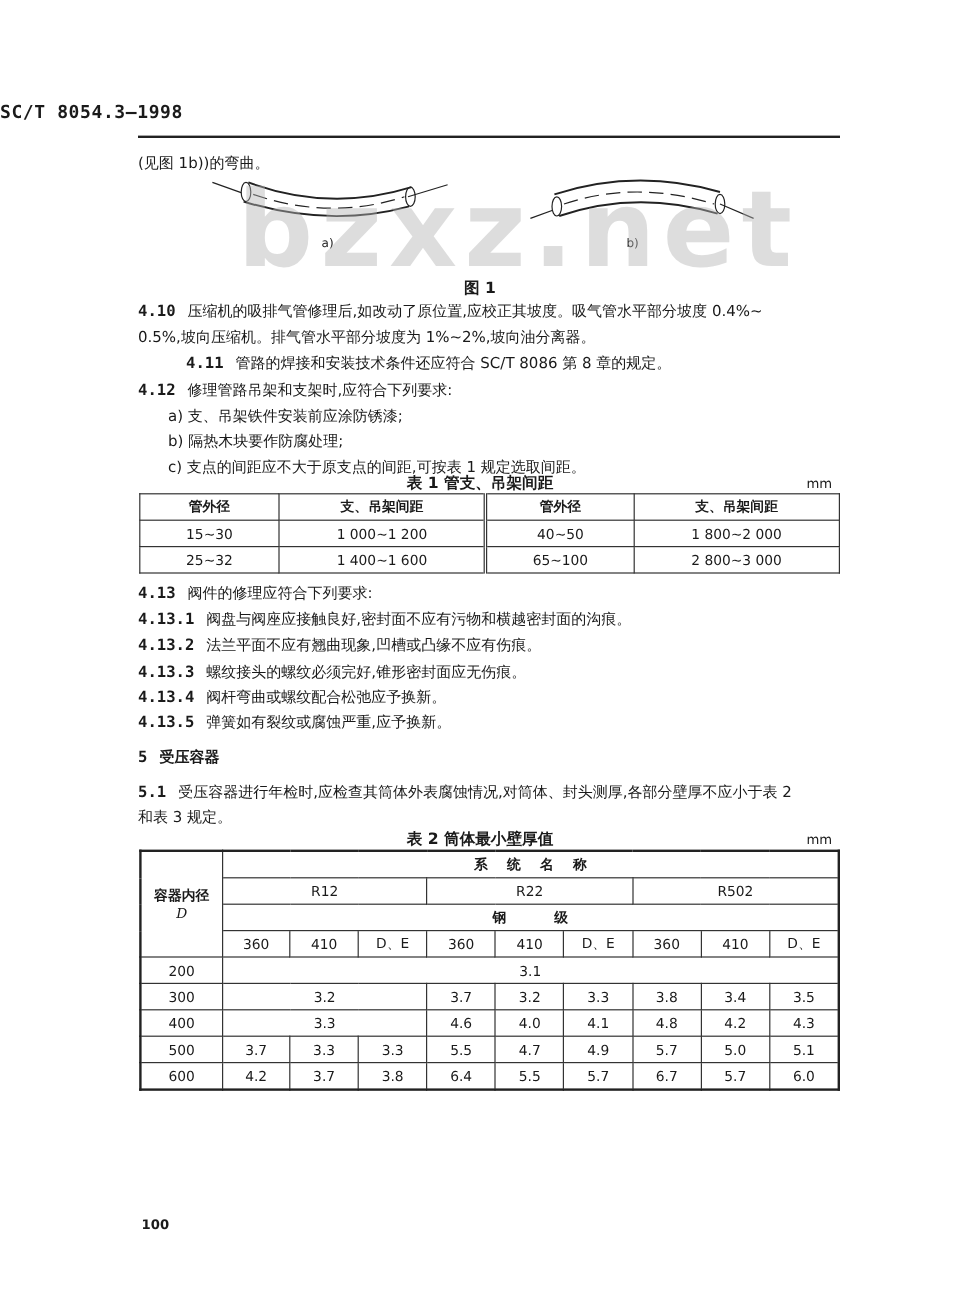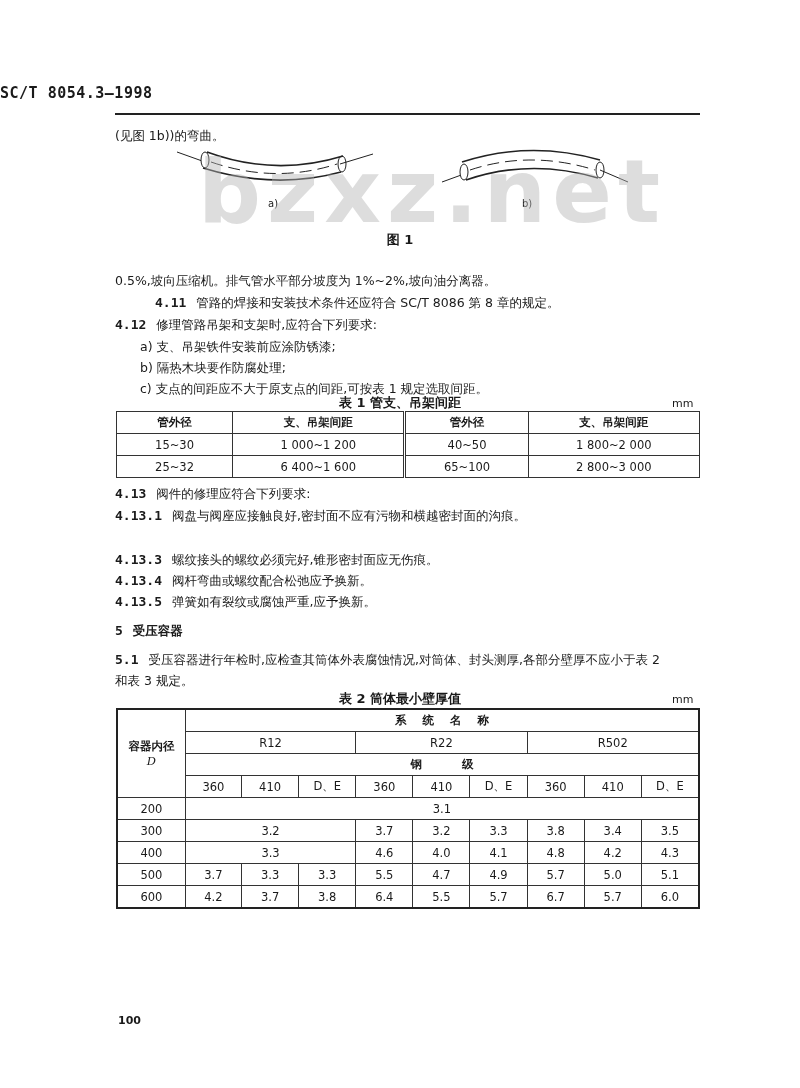--- a/index.html
+++ b/index.html
@@ -60,20 +60,23 @@
     <ellipse cx="24" cy="30" rx="4" ry="8" stroke="#222" fill="#fff"></ellipse>
     <ellipse cx="160" cy="28" rx="4" ry="8" stroke="#222" fill="none"></ellipse>
     <path d="M30,28 Q90,8 155,28" stroke="#222" stroke-width="1" stroke-dasharray="12,6" fill="none"></path>
   </svg>
   <div class="figlabel" style="left:522px; top:198px;">b)</div>
 
   <div class="watermark">bzxz.net</div>
 
   <div class="caption" style="top:231px;">图 1</div>
 
+  <div class="txt" style="left:115px; top:251px;">
+    <span class="num">4.10</span><span>压缩机的吸排气管修理后,如改动了原位置,应校正其坡度。吸气管水平部分坡度 0.4%~</span>
+  </div>
   <div class="txt" style="left:115px; top:273px;">0.5%,坡向压缩机。排气管水平部分坡度为 1%~2%,坡向油分离器。</div>
   <div class="txt" style="left:115px; top:295px;margin-left:40px;">
     <span class="num">4.11</span><span>管路的焊接和安装技术条件还应符合 SC/T 8086 第 8 章的规定。</span>
   </div>
   <div class="txt" style="left:115px; top:317px;">
     <span class="num">4.12</span><span>修理管路吊架和支架时,应符合下列要求:</span>
   </div>
   <div class="txt" style="left:140px; top:339px;">a) 支、吊架铁件安装前应涂防锈漆;</div>
   <div class="txt" style="left:140px; top:360px;">b) 隔热木块要作防腐处理;</div>
   <div class="txt" style="left:140px; top:381px;">c) 支点的间距应不大于原支点的间距,可按表 1 规定选取间距。</div>
@@ -90,32 +93,35 @@
       <td style="width:172px;" class="bold">支、吊架间距</td>
     </tr>
     <tr>
       <td>15~30</td>
       <td>1 000~1 200</td>
       <td class="dbl">40~50</td>
       <td>1 800~2 000</td>
     </tr>
     <tr>
       <td>25~32</td>
-      <td>6 400~1 600</td>
+      <td>1 400~1 600</td>
       <td class="dbl">65~100</td>
       <td>2 800~3 000</td>
     </tr>
   </tbody>
     </table>
 
   <div class="txt" style="left:115px; top:486px;">
     <span class="num">4.13</span><span>阀件的修理应符合下列要求:</span>
   </div>
   <div class="txt" style="left:115px; top:508px;">
     <span class="num">4.13.1</span><span>阀盘与阀座应接触良好,密封面不应有污物和横越密封面的沟痕。</span>
+  </div>
+  <div class="txt" style="left:115px; top:530px;">
+    <span class="num">4.13.2</span><span>法兰平面不应有翘曲现象,凹槽或凸缘不应有伤痕。</span>
   </div>
   <div class="txt" style="left:115px; top:552px;">
     <span class="num">4.13.3</span><span>螺纹接头的螺纹必须完好,锥形密封面应无伤痕。</span>
   </div>
   <div class="txt" style="left:115px; top:573px;">
     <span class="num">4.13.4</span><span>阀杆弯曲或螺纹配合松弛应予换新。</span>
   </div>
   <div class="txt" style="left:115px; top:594px;">
     <span class="num">4.13.5</span><span>弹簧如有裂纹或腐蚀严重,应予换新。</span>
   </div>

